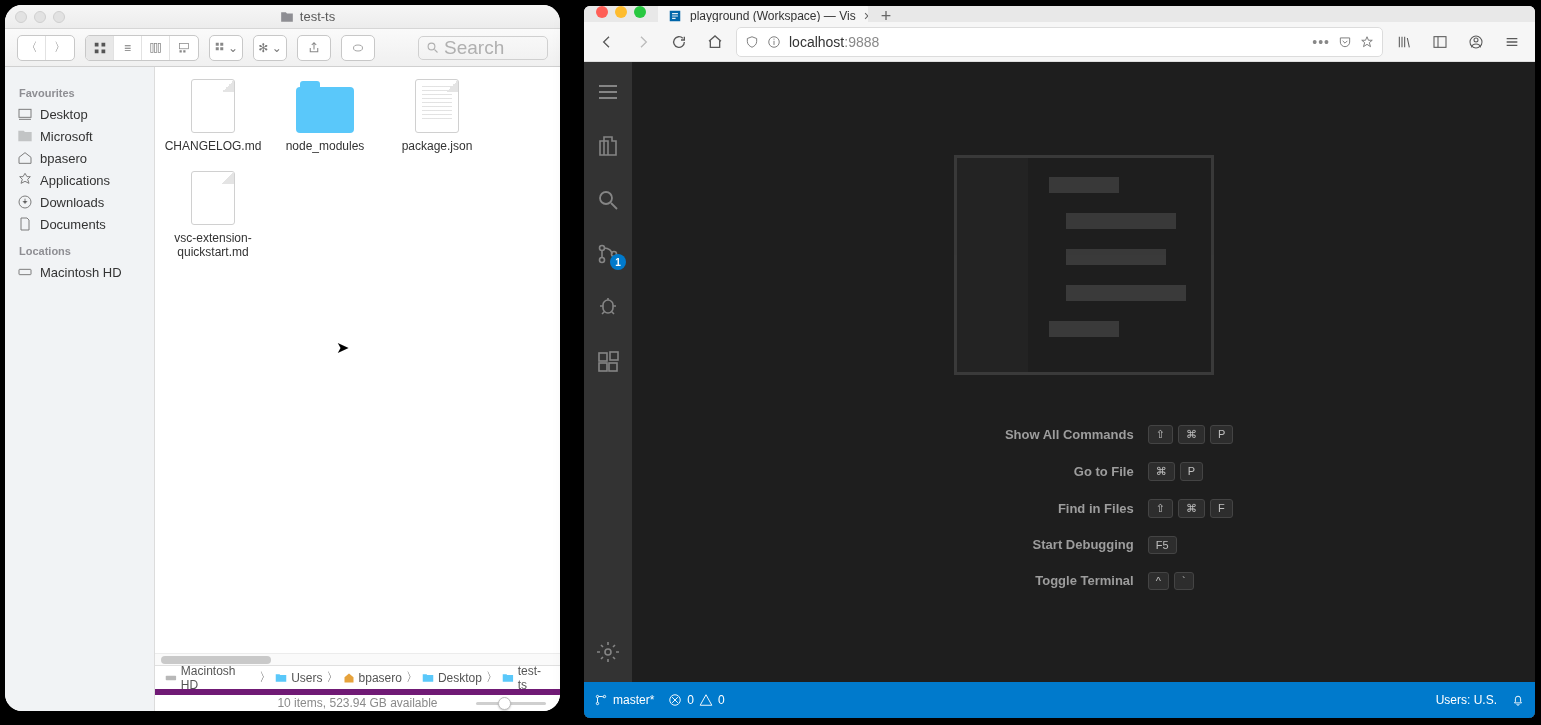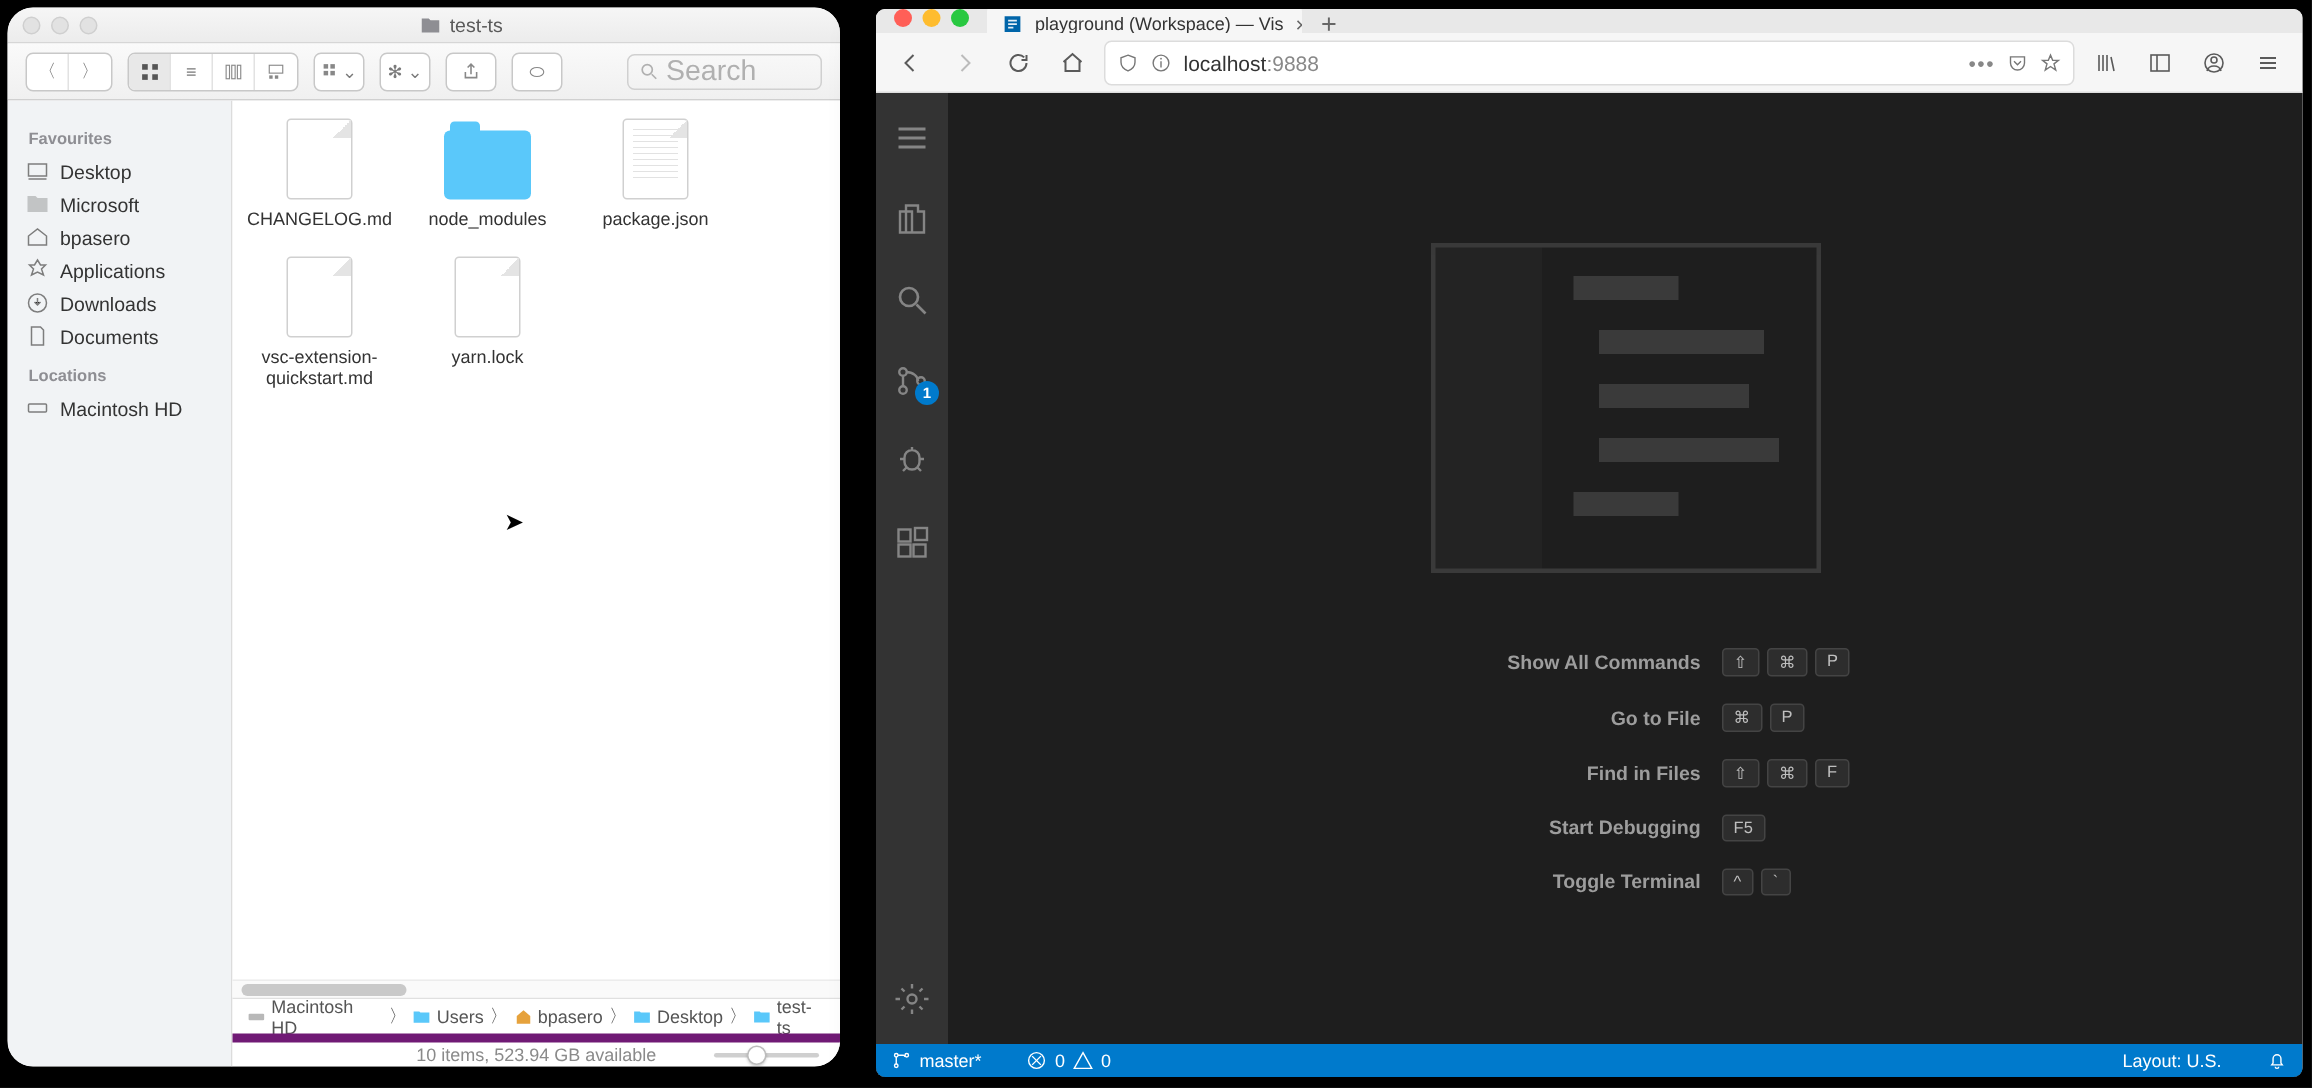--- a/index.html
+++ b/index.html
@@ -81,21 +81,21 @@
 
 .editor-empty{flex:1;background:#1e1e1e;display:flex;flex-direction:column;align-items:center;justify-content:center;}
 .watermark{width:260px;height:220px;opacity:.12;margin-bottom:50px;}
 .watermark svg{width:100%;height:100%;}
 .shortcuts{display:flex;flex-direction:column;gap:18px;}
 .shortcut-row{display:flex;align-items:center;gap:14px;}
 .shortcut-label{color:#9d9d9d;font-size:13px;font-weight:600;min-width:200px;text-align:right;}
 .keycombo{display:flex;gap:5px;}
 .key{background:#2d2d2d;color:#bfbfbf;border:1px solid #444;border-radius:3px;padding:2px 7px;font-size:11px;min-width:18px;text-align:center;font-weight:500;}
 
-.vs-status{height:22px;background:#007acc;color:#fff;display:flex;align-items:center;font-size:12px;padding:0 10px;gap:30px;}
+.vs-status{height:36px;background:#007acc;color:#fff;display:flex;align-items:center;font-size:12px;padding:0 10px;gap:14px;}
 .vs-status .s-item{display:flex;align-items:center;gap:5px;cursor:pointer;}
 .vs-status svg{width:14px;height:14px;}
 .vs-status .spacer{flex:1;}
 </style>
 </head>
 <body>
 
 <div class="finder">
   <div class="finder-titlebar">
     <div class="traffic">
@@ -227,24 +227,20 @@
             <div class="folder-icon"></div>
             <div>node_modules</div>
           </div>
           <div class="file-item">
             <div class="doc-icon lines"></div>
             <div>package.json</div>
           </div>
           <div class="file-item">
             <div class="doc-icon"></div>
             <div>vsc-extension-quickstart.md</div>
-          </div>
-          <div class="file-item">
-            <div class="doc-icon"></div>
-            <div>yarn.lock</div>
           </div>
         </div>
       <div class="finder-scrollbar"></div>
       <div class="pathbar" id="pathbar">
           <span class="crumb">
             <svg viewBox="0 0 16 16">
               <rect x="1" y="5" width="14" height="6" rx="1" fill="#b8b8b8"></rect>
             </svg>
             <span>Macintosh HD</span>
           </span>
@@ -495,21 +491,21 @@
             <line x1="17" y1="7" x2="7" y2="17" stroke="currentColor" stroke-width="1.6"></line>
           </svg>
         <span>0</span>
         <svg viewBox="0 0 24 24">
             <path fill="none" stroke="currentColor" stroke-width="1.6" d="M12 3l10 18H2z"></path>
           </svg>
         <span>0</span>
       </div>
       <div class="spacer"></div>
       <div class="s-item">
-          <span>Layout: U.S.</span>
+          <span>Users: U.S.</span>
         </div>
       <div class="s-item">
           <svg viewBox="0 0 24 24">
             <path fill="none" stroke="currentColor" stroke-width="1.6" d="M6 17h12l-1.5-2V10a4.5 4.5 0 00-9 0v5zM10 19a2 2 0 004 0"></path>
           </svg>
         </div>
     </div>
   </div>
 </div>
 

